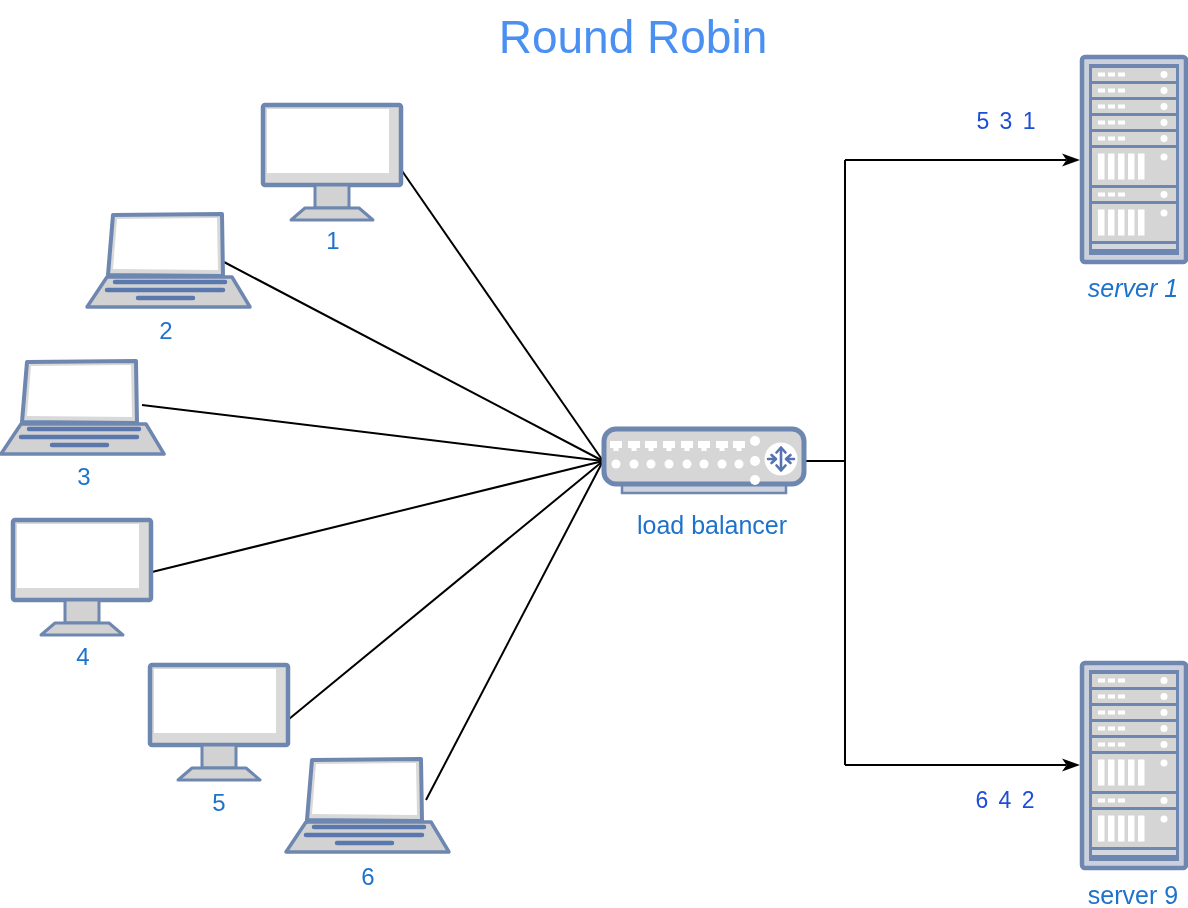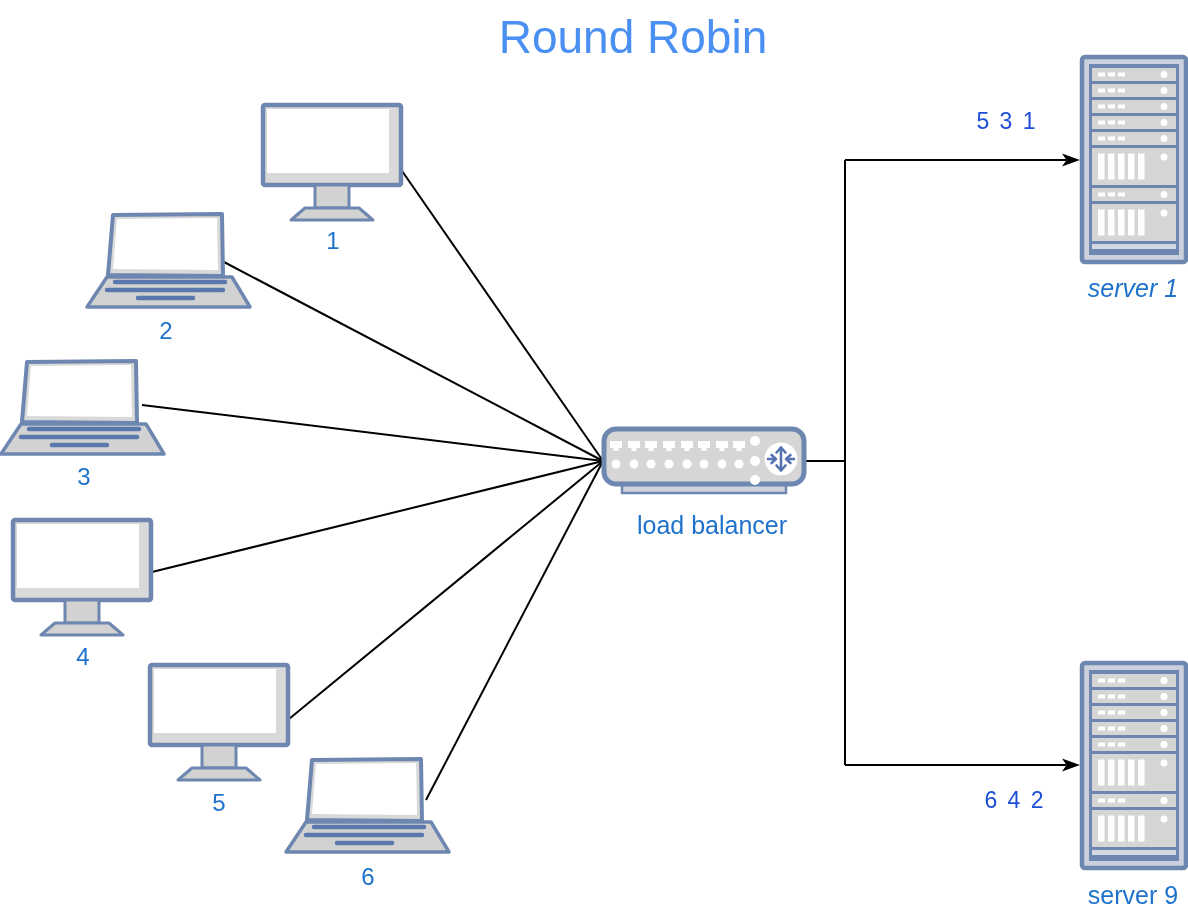--- a/index.html
+++ b/index.html
@@ -195,18 +195,18 @@
   <div class="lbl num" style="left:333px;top:229px;">1</div>
   <div class="lbl num" style="left:166px;top:319px;">2</div>
   <div class="lbl num" style="left:84px;top:465px;">3</div>
   <div class="lbl num" style="left:83px;top:645px;">4</div>
   <div class="lbl num" style="left:219px;top:791px;">5</div>
   <div class="lbl num" style="left:368px;top:865px;">6</div>
 
   <div class="lbl dev-label" style="left:712px;top:505px;margin-top:8px;">load balancer</div>
 
   <div class="lbl seq" style="left:1007px;top:110px;">5 3 1</div>
-  <div class="lbl seq" style="left:1006px;top:789px;margin-left:9px;">6 4 2</div>
+  <div class="lbl seq" style="left:1006px;top:789px;">6 4 2</div>
 
   <div class="lbl dev-label" style="left:1133px;top:276px;font-style:italic;">server 1</div>
   <div class="lbl dev-label" style="left:1133px;top:883px;">server 9</div>
 
 </div>
 
 </body></html>

